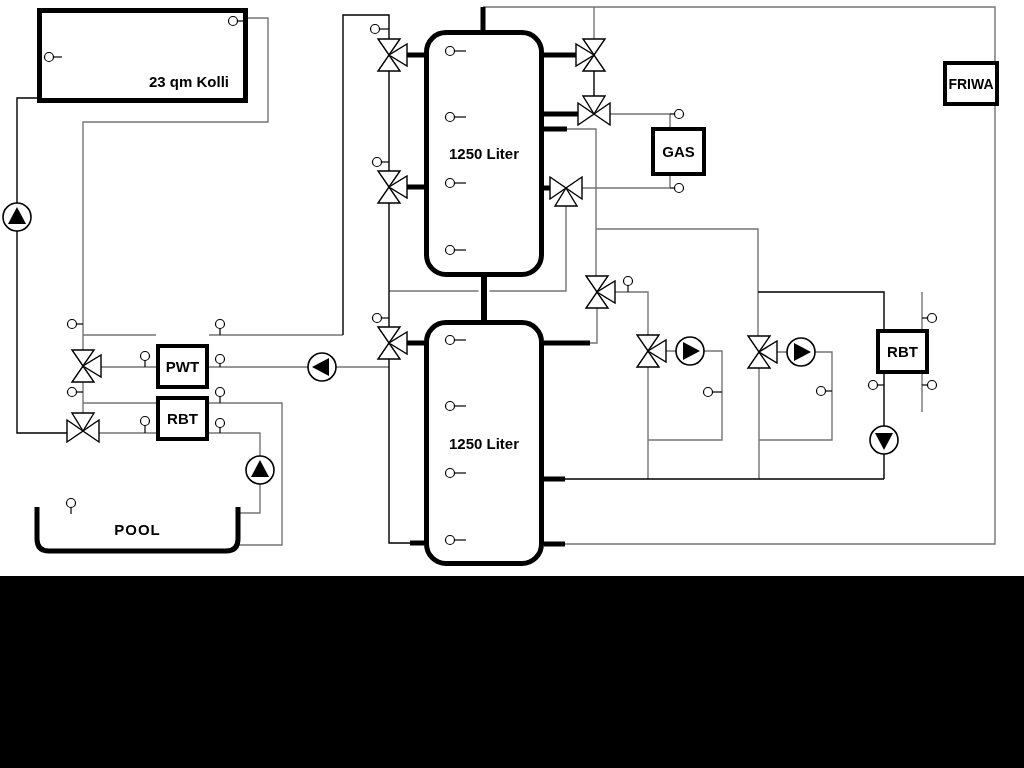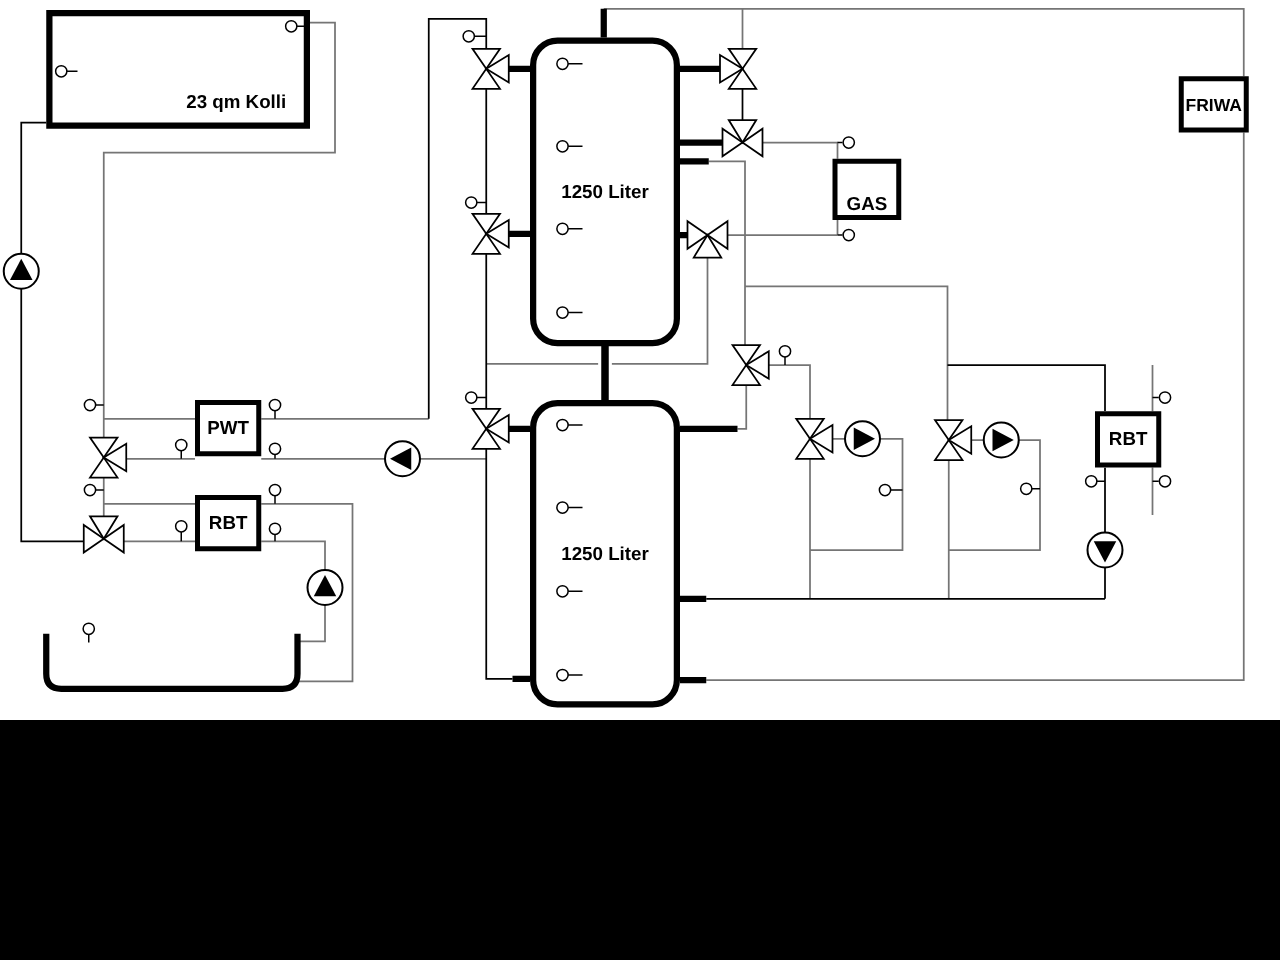--- a/index.html
+++ b/index.html
@@ -6,23 +6,23 @@
   .canvas{position:relative;width:1024px;height:768px;background:#ffffff;overflow:hidden;
           font-family:"Liberation Sans", sans-serif;}
   .layer{position:absolute;left:0;top:0;}
   .box{position:absolute;box-sizing:border-box;border:4px solid #000;background:transparent;
        display:flex;align-items:center;justify-content:center;font-weight:bold;font-size:15px;color:#000;z-index:3;}
   .collector{left:37px;top:8px;width:211px;height:95px;border-width:5px;
              align-items:flex-end;justify-content:flex-end;padding:0 14px 8px 0;}
   .tank{left:424px;width:120px;border-width:5px;border-radius:22px;}
   .tank1{top:30px;height:247px;}
   .tank2{top:320px;height:246px;}
-  .gasbox{left:666px;top:127px;width:55px;height:49px;align-items:flex-end;}
+  .gasbox{left:651px;top:127px;width:55px;height:49px;}
   .friwabox{left:943px;top:61px;width:56px;height:45px;font-size:14px;}
-  .pwtbox{left:156px;top:320px;width:53px;height:45px;}
+  .pwtbox{left:156px;top:344px;width:53px;height:45px;}
   .rbt1box{left:156px;top:396px;width:53px;height:45px;}
   .rbt2box{left:876px;top:329px;width:53px;height:45px;}
   .poollabel{position:absolute;left:37px;top:507px;width:201px;height:44px;border:none;
              display:flex;align-items:center;justify-content:center;font-weight:bold;
              font-size:15px;letter-spacing:1px;z-index:3;}
   .blackbar{position:absolute;left:0;top:576px;width:1024px;height:192px;background:#000;z-index:5;}
   svg{z-index:1;}
 </style>
 </head>
 <body>
@@ -327,16 +327,19 @@
 </div>
 
 <div class="box rbt1box">
   <span>RBT</span>
 </div>
 
 <div class="box rbt2box">
   <span>RBT</span>
 </div>
 
+<div class="poollabel">
+  <span>POOL</span>
+</div>
 
 <div class="blackbar"></div>
 
 </div>
 
 </body></html>

